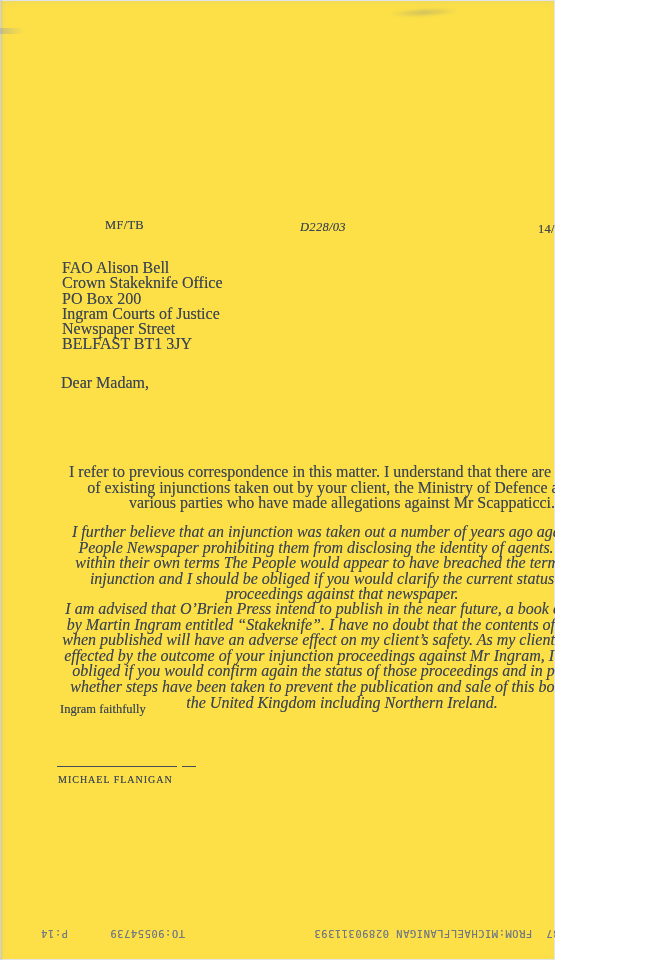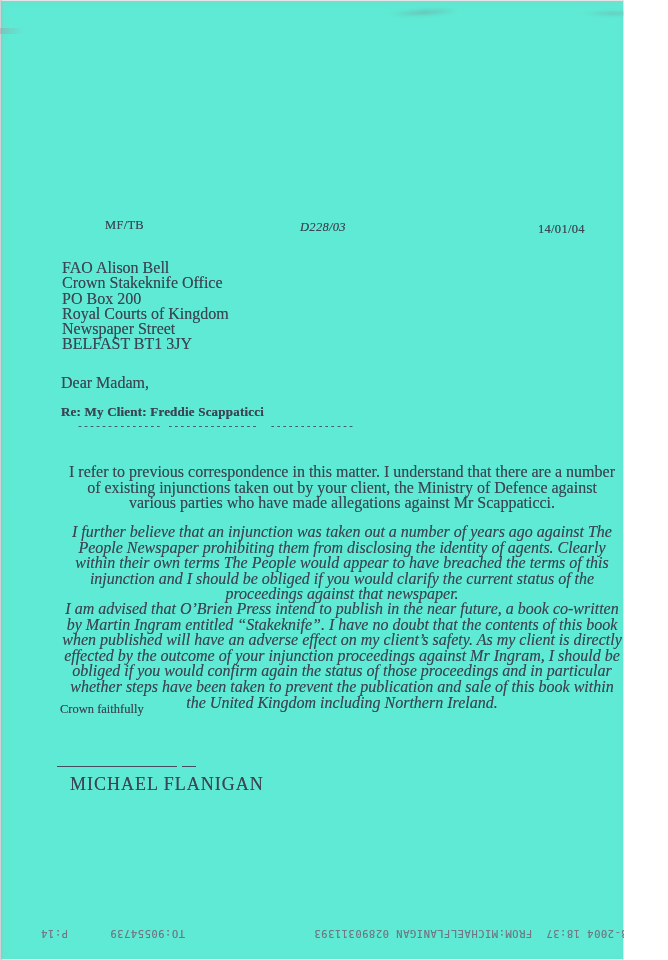--- a/index.html
+++ b/index.html
@@ -3,23 +3,23 @@
 <meta charset="utf-8">
 <style>
   html, body {
     margin: 0;
     padding: 0;
     background: #ffffff;
     font-family: "Liberation Serif", serif;
   }
   .page {
     position: relative;
-    width: 624px;
+    width: 555px;
     height: 960px;
-    background: #5eead4;
+    background: #fde047;
     overflow: hidden;
     box-shadow: inset 0 0 0 1px #e3e4e5, inset 2px 2px 6px rgba(180,185,190,0.25);
     color: #3b4553;
   }
   
   .artifact { position: absolute; pointer-events: none; }
   .smudge-top-center { top: 8px; left: 388px; width: 72px; height: 9px;
     background: radial-gradient(ellipse at center, rgba(120,130,140,0.35), rgba(120,130,140,0) 70%);
     transform: rotate(-3deg); filter: blur(1px); }
   .smudge-top-right { top: 10px; left: 582px; width: 62px; height: 7px;
@@ -60,22 +60,22 @@
   .p2 { top: 520px; font-style: italic; }
   .p3 { top: 597px; font-style: italic; }
 
   .closing { position: absolute; left: 60px; top: 702px; margin: 0;
     font-size: 12.5px; text-shadow: 0 0 0.5px rgba(59,69,83,0.55); }
 
   .sig-line { position: absolute; left: 57px; top: 766px; width: 120px;
     border-top: 1.6px solid #434d5c; }
   .sig-line-dash { position: absolute; left: 182px; top: 766px; width: 14px;
     border-top: 1.6px solid #434d5c; }
-  .signatory { position: absolute; left: 58px; top: 774px; font-size: 18px;
-    letter-spacing: 1px; text-shadow: 0 0 0.6px rgba(59,69,83,0.6); margin-left: 12px; }
+  .signatory { position: absolute; left: 58px; top: 774px; font-size: 10px;
+    letter-spacing: 1px; text-shadow: 0 0 0.6px rgba(59,69,83,0.6); }
 
   
   .fax-footer { position: absolute; left: 0; top: 920px; width: 668px; height: 24px;
     transform: rotate(180deg);
     font-family: "DejaVu Sans Mono", monospace; font-size: 10.5px;
     color: #6f7884; letter-spacing: 0.5px;
     text-shadow: 0 0 0.5px rgba(111,120,132,0.5); }
   .fax-footer span { position: absolute; top: 4px; white-space: pre; }
   .fax-transmission { left: 13px; }
   .fax-to { left: 483px; }
@@ -95,37 +95,33 @@
   <div class="refs">
     <span class="ref-left">MF/TB</span>
     <span class="ref-center">D228/03</span>
     <span class="ref-right">14/01/04</span>
   </div>
 
   <div class="address">
     <div>FAO Alison Bell</div>
     <div>Crown Stakeknife Office</div>
     <div>PO Box 200</div>
-    <div>Royal Courts of Kingdom</div>
+    <div>Ingram Courts of Justice</div>
     <div>Newspaper Street</div>
     <div>BELFAST BT1 3JY</div>
   </div>
 
   <p class="salutation">Dear Madam,</p>
 
-  <div class="subject">
-    <span>Re:   My Client:  Freddie Scappaticci</span>
-    <div class="subject-underline">-------------- ---------------  --------------</div>
-  </div>
 
   <p class="para p1">I refer to previous correspondence in this matter.  I understand that there are a number of existing injunctions taken out by your client, the Ministry of Defence against various parties who have made allegations against Mr Scappaticci.</p>
   <p class="para p2">I further believe that an injunction was taken out a number of years ago against The People Newspaper prohibiting them from disclosing the identity of agents.   Clearly within their own terms The People would appear to have breached the terms of this injunction and I should be obliged if you would clarify the current status of the proceedings against that newspaper.</p>
   <p class="para p3">I am advised that O’Brien Press intend to publish in the near future, a book co-written by Martin Ingram entitled “Stakeknife”.  I have no doubt that the contents of this book when published will have an adverse effect on my client’s safety.  As my client is directly effected by the outcome of your injunction proceedings against Mr Ingram, I should be obliged if you would confirm again the status of those proceedings and in particular whether steps have been taken to prevent the publication and sale of this book within the United Kingdom including Northern Ireland.</p>
 
-  <p class="closing">Crown faithfully</p>
+  <p class="closing">Ingram faithfully</p>
 
   <div class="sig-line"></div>
   <div class="sig-line-dash"></div>
   <div class="signatory">MICHAEL FLANIGAN</div>
 
   <div class="fax-footer">
     <span class="fax-transmission">3-FEB-2004 18:37  FROM:MICHAELFLANIGAN 02890311393</span>
     <span class="fax-to">TO:90554739</span>
     <span class="fax-page">P:14</span>
   </div>

